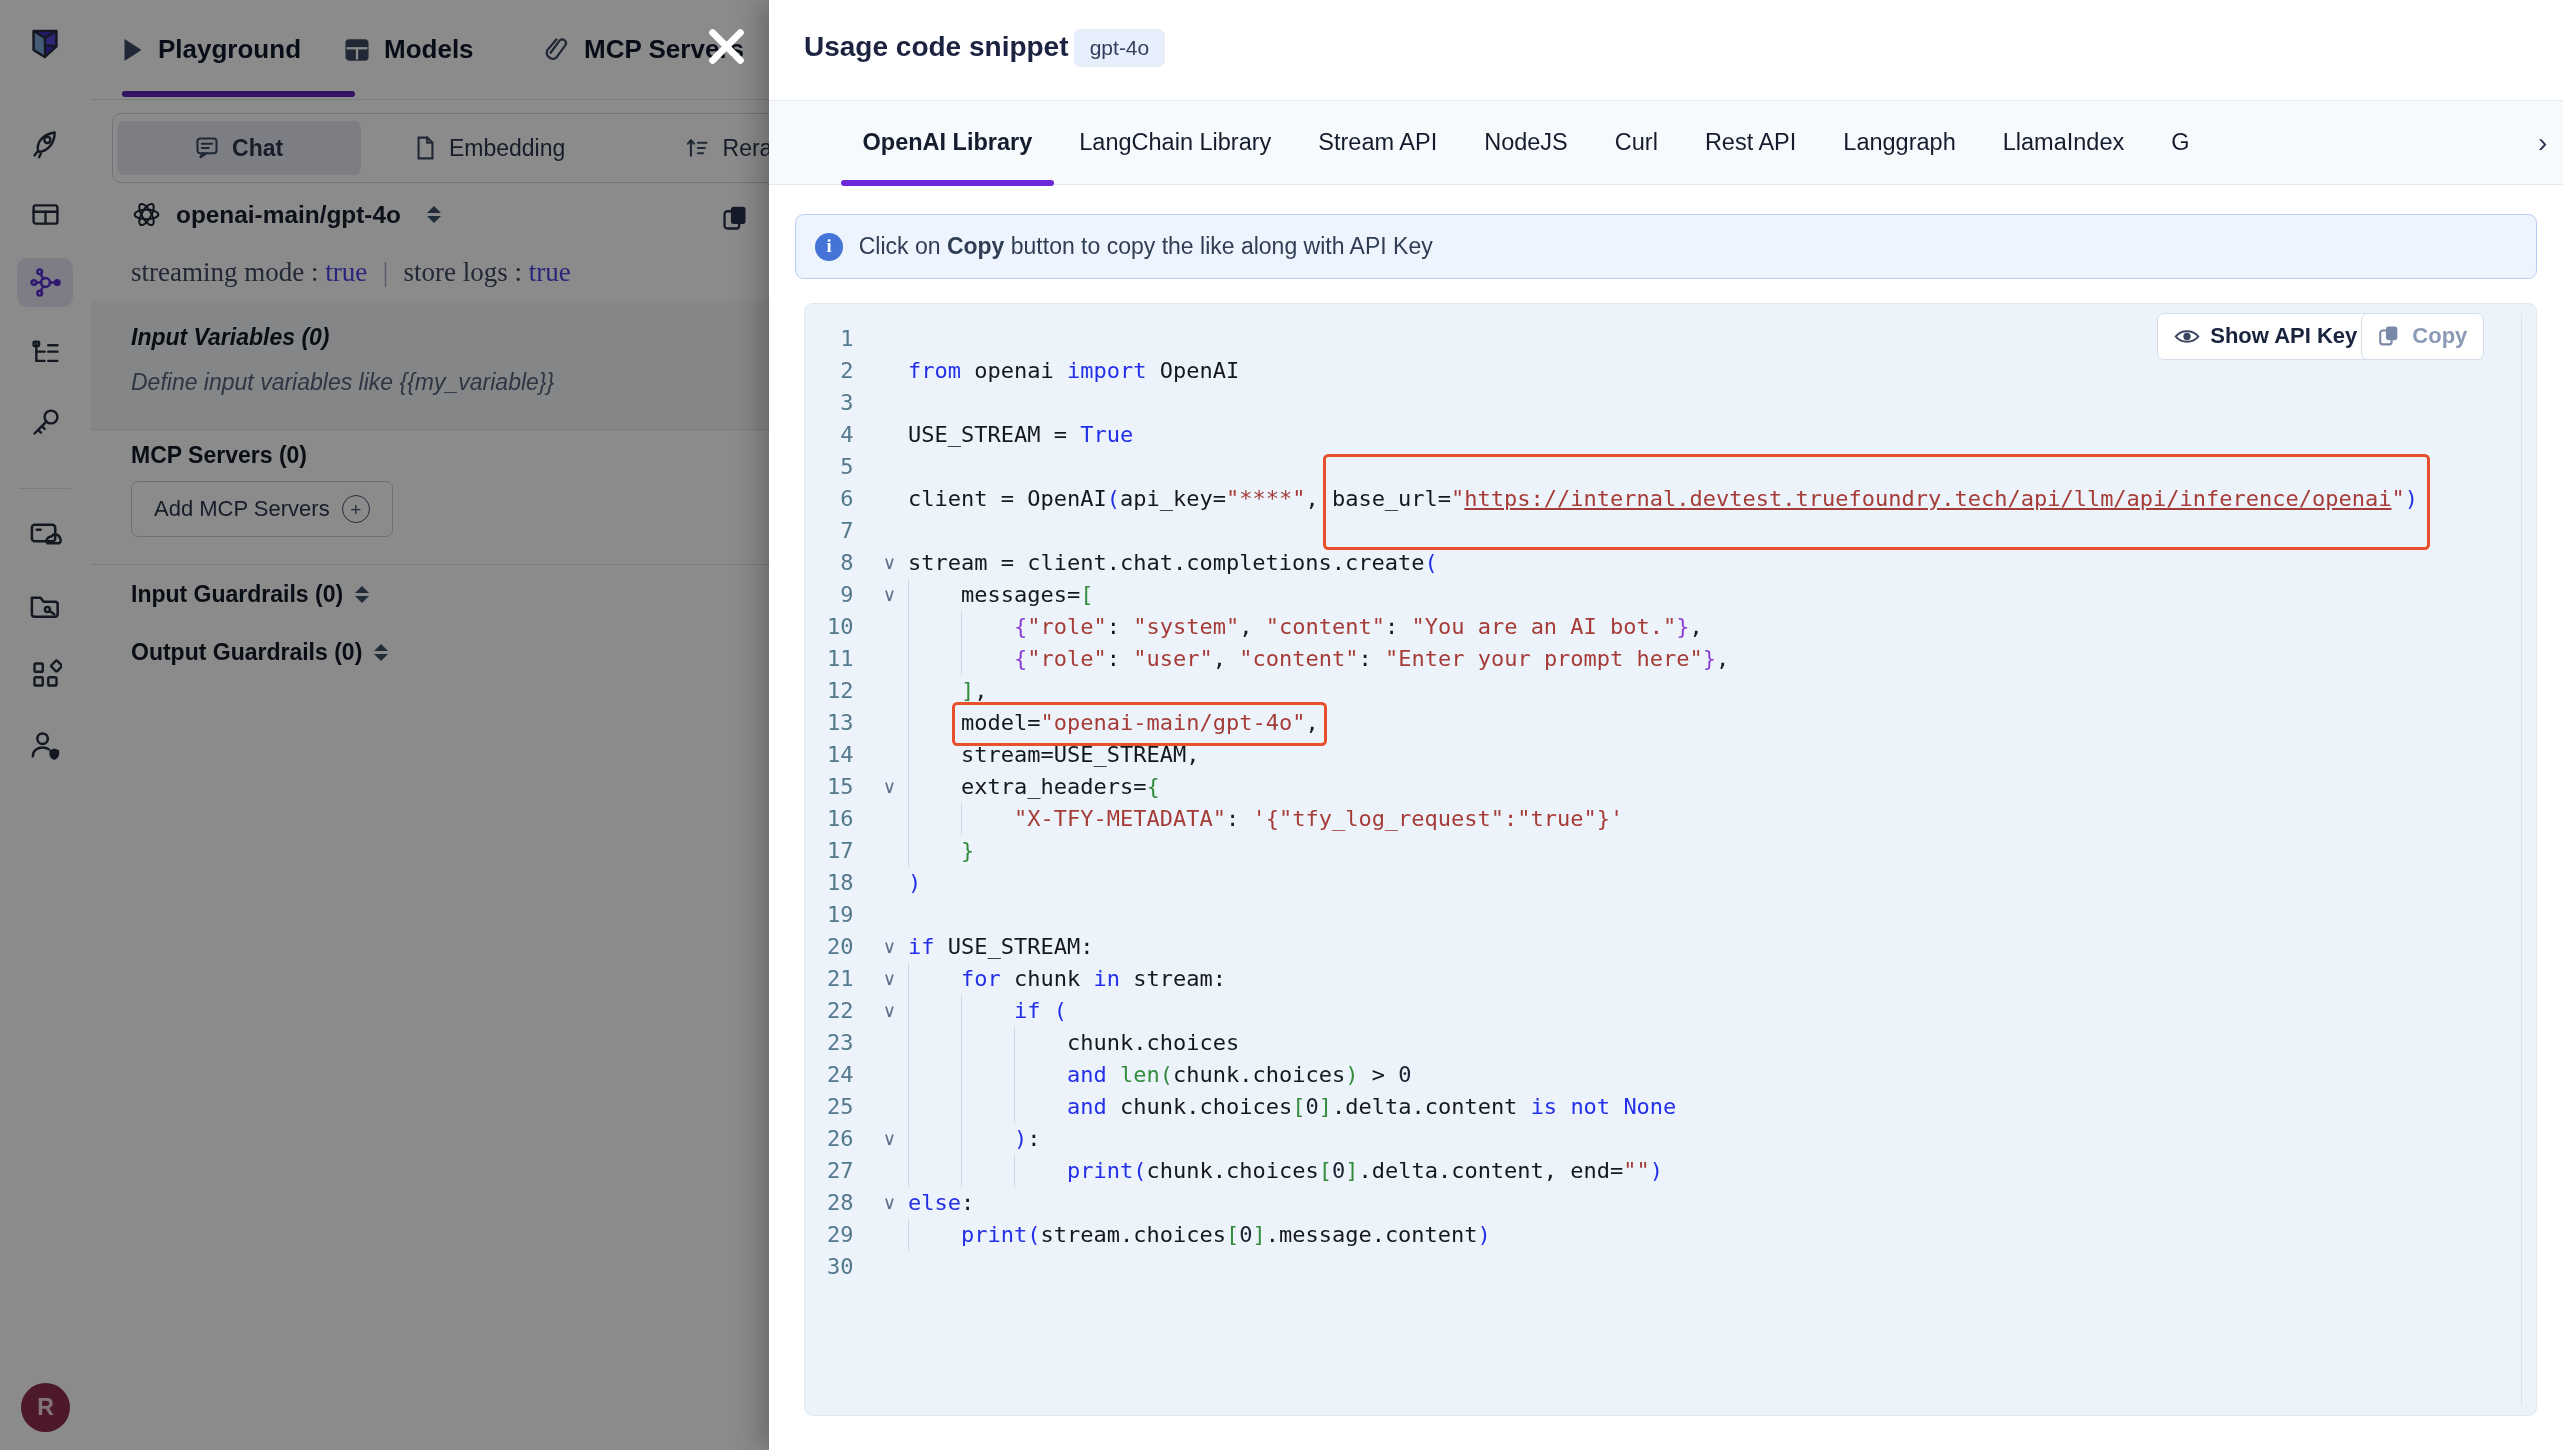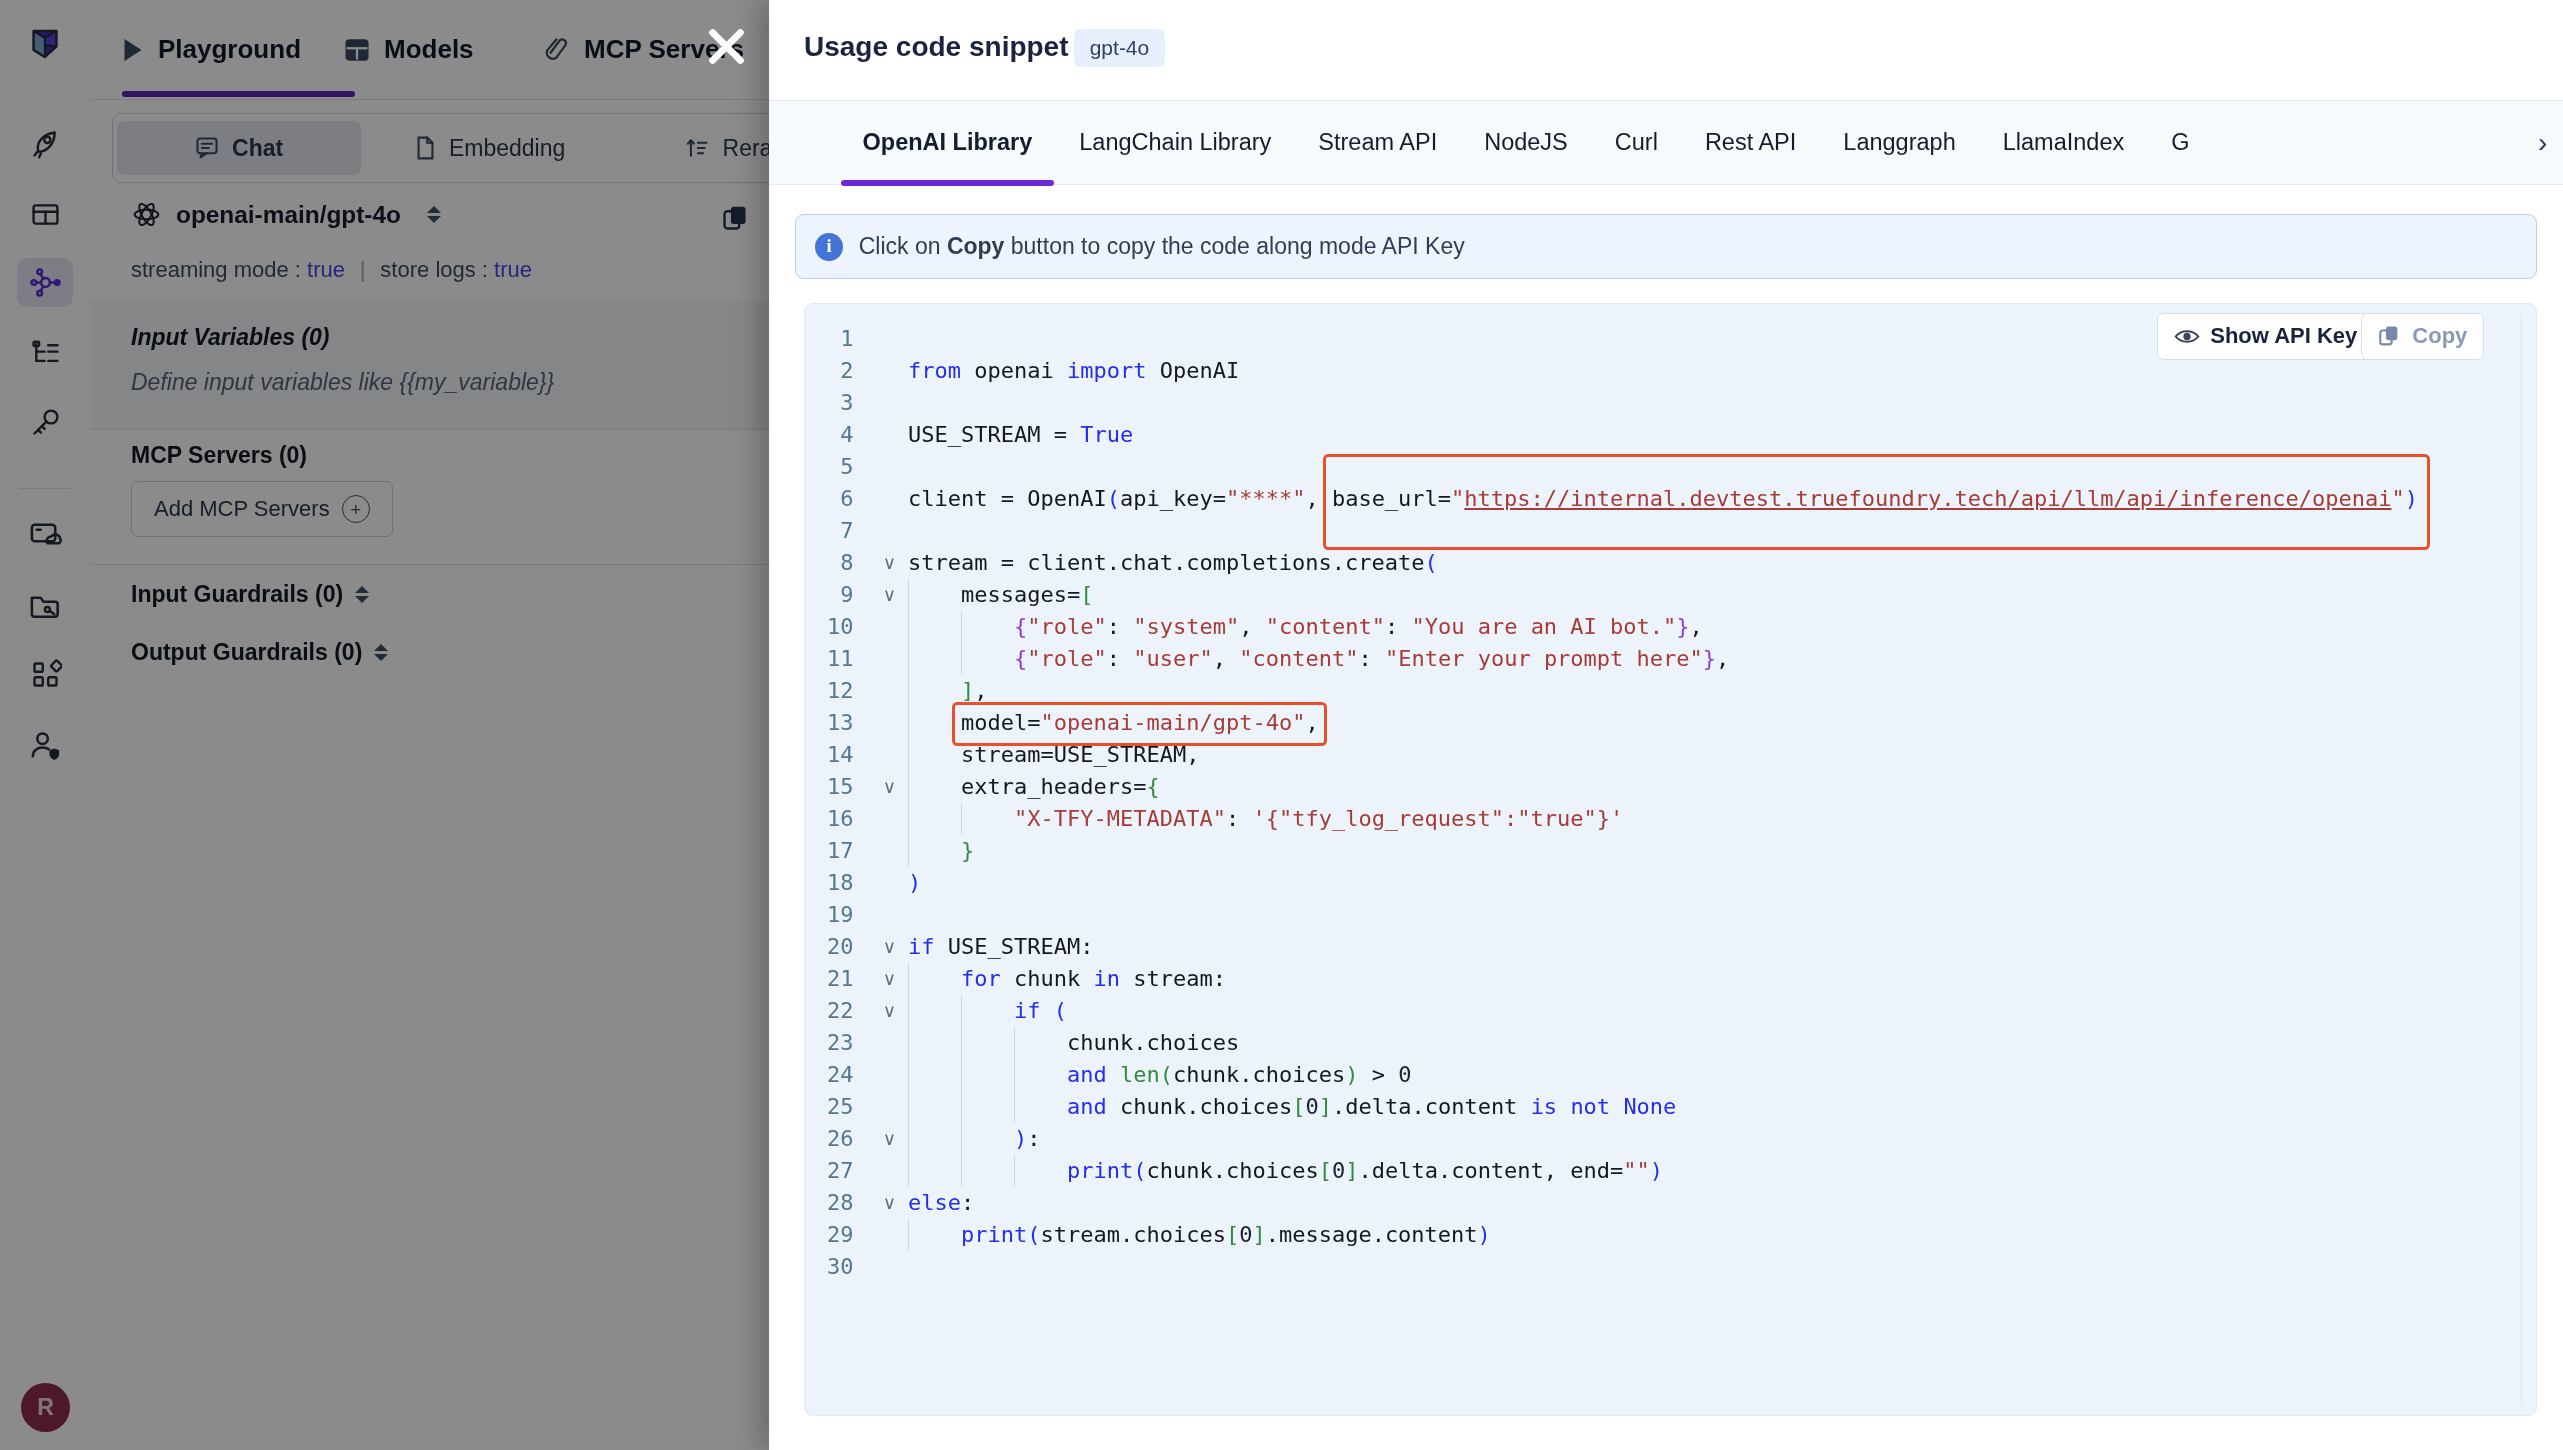--- a/index.html
+++ b/index.html
@@ -28,21 +28,21 @@
   
   #panel{left:91px;top:100px;width:729px;height:1350px;background:#fff;z-index:1;}
   #segwrap{position:absolute;left:21px;top:13px;width:872px;height:68px;border:1.7px solid #ccd3df;border-radius:8.7px;
            background:#fff;display:flex;align-items:center;}
   .seg{height:54px;margin:0 3.5px;padding:0 35px;display:flex;align-items:center;gap:12.2px;border-radius:7px;
        font-size:23px;color:#2b374e;min-width:174px;justify-content:center;}
   .seg.sel{background:#e3e8f1;font-weight:700;}
   .seg svg{stroke:#3c4a63;fill:none;stroke-width:2.4;stroke-linecap:round;}
   #modelrow{position:absolute;left:40px;top:99px;display:flex;align-items:center;gap:14px;}
   #modelrow .mname{font-size:24.4px;font-weight:600;color:#171e2e;}
-  #modelmeta{position:absolute;left:40px;top:157px;font-size:22px;color:#3f4a63;}
+  #modelmeta{position:absolute;left:40px;top:157px;font-size:27px;color:#3f4a63;font-family:Liberation Serif, serif;}
   #modelmeta .v{color:#4f46e5;}
   #modelmeta .sep{color:#9aa5b8;padding:0 8.7px;}
   .hdiv{position:absolute;left:0;width:729px;border-top:1.7px solid #dfe3ea;}
   #ivblock{position:absolute;left:0;top:201px;width:729px;height:128px;background:#f4f6f9;font-style:italic;}
   .sect-title{font-size:23px;font-weight:700;color:#121826;}
   .sect-hint{font-size:23px;color:#55647e;}
   #addmcp{position:absolute;left:40px;top:381px;height:54px;padding:0 22px;border:1.7px solid #c6cedb;border-radius:7px;
           background:#fff;display:flex;align-items:center;gap:12.2px;font-size:22px;color:#2b374e;}
   .plus-circle{width:26px;height:26px;border:1.7px solid #46536b;border-radius:50%;display:flex;align-items:center;
                justify-content:center;font-size:19px;color:#46536b;line-height:1;}
@@ -323,21 +323,21 @@
         <div class="mtab">Curl</div>
         <div class="mtab">Rest API</div>
         <div class="mtab">Langgraph</div>
         <div class="mtab">LlamaIndex</div>
         <div class="mtab">G</div>
       </div>
     <div id="mtab-more">›</div>
 
     <div id="banner">
       <span class="info-circle">i</span>
-      <span><span>Click on </span><b>Copy</b><span> button to copy the code along mode API Key</span></span>
+      <span><span>Click on </span><b>Copy</b><span> button to copy the like along with API Key</span></span>
     </div>
 
     <div id="codepanel">
       <div id="scrolldiv"></div>
       <div class="codebtn" id="btn-showkey">
         <svg width="26" height="21" viewBox="0 0 30 22">
             <path d="M2 11 C8 3 22 3 28 11 C22 19 8 19 2 11 Z" fill="none" stroke="#39455e" stroke-width="2.4"></path>
             <circle cx="15" cy="11" r="4.2" fill="#39455e"></circle>
           </svg>
         <span>Show API Key</span>

